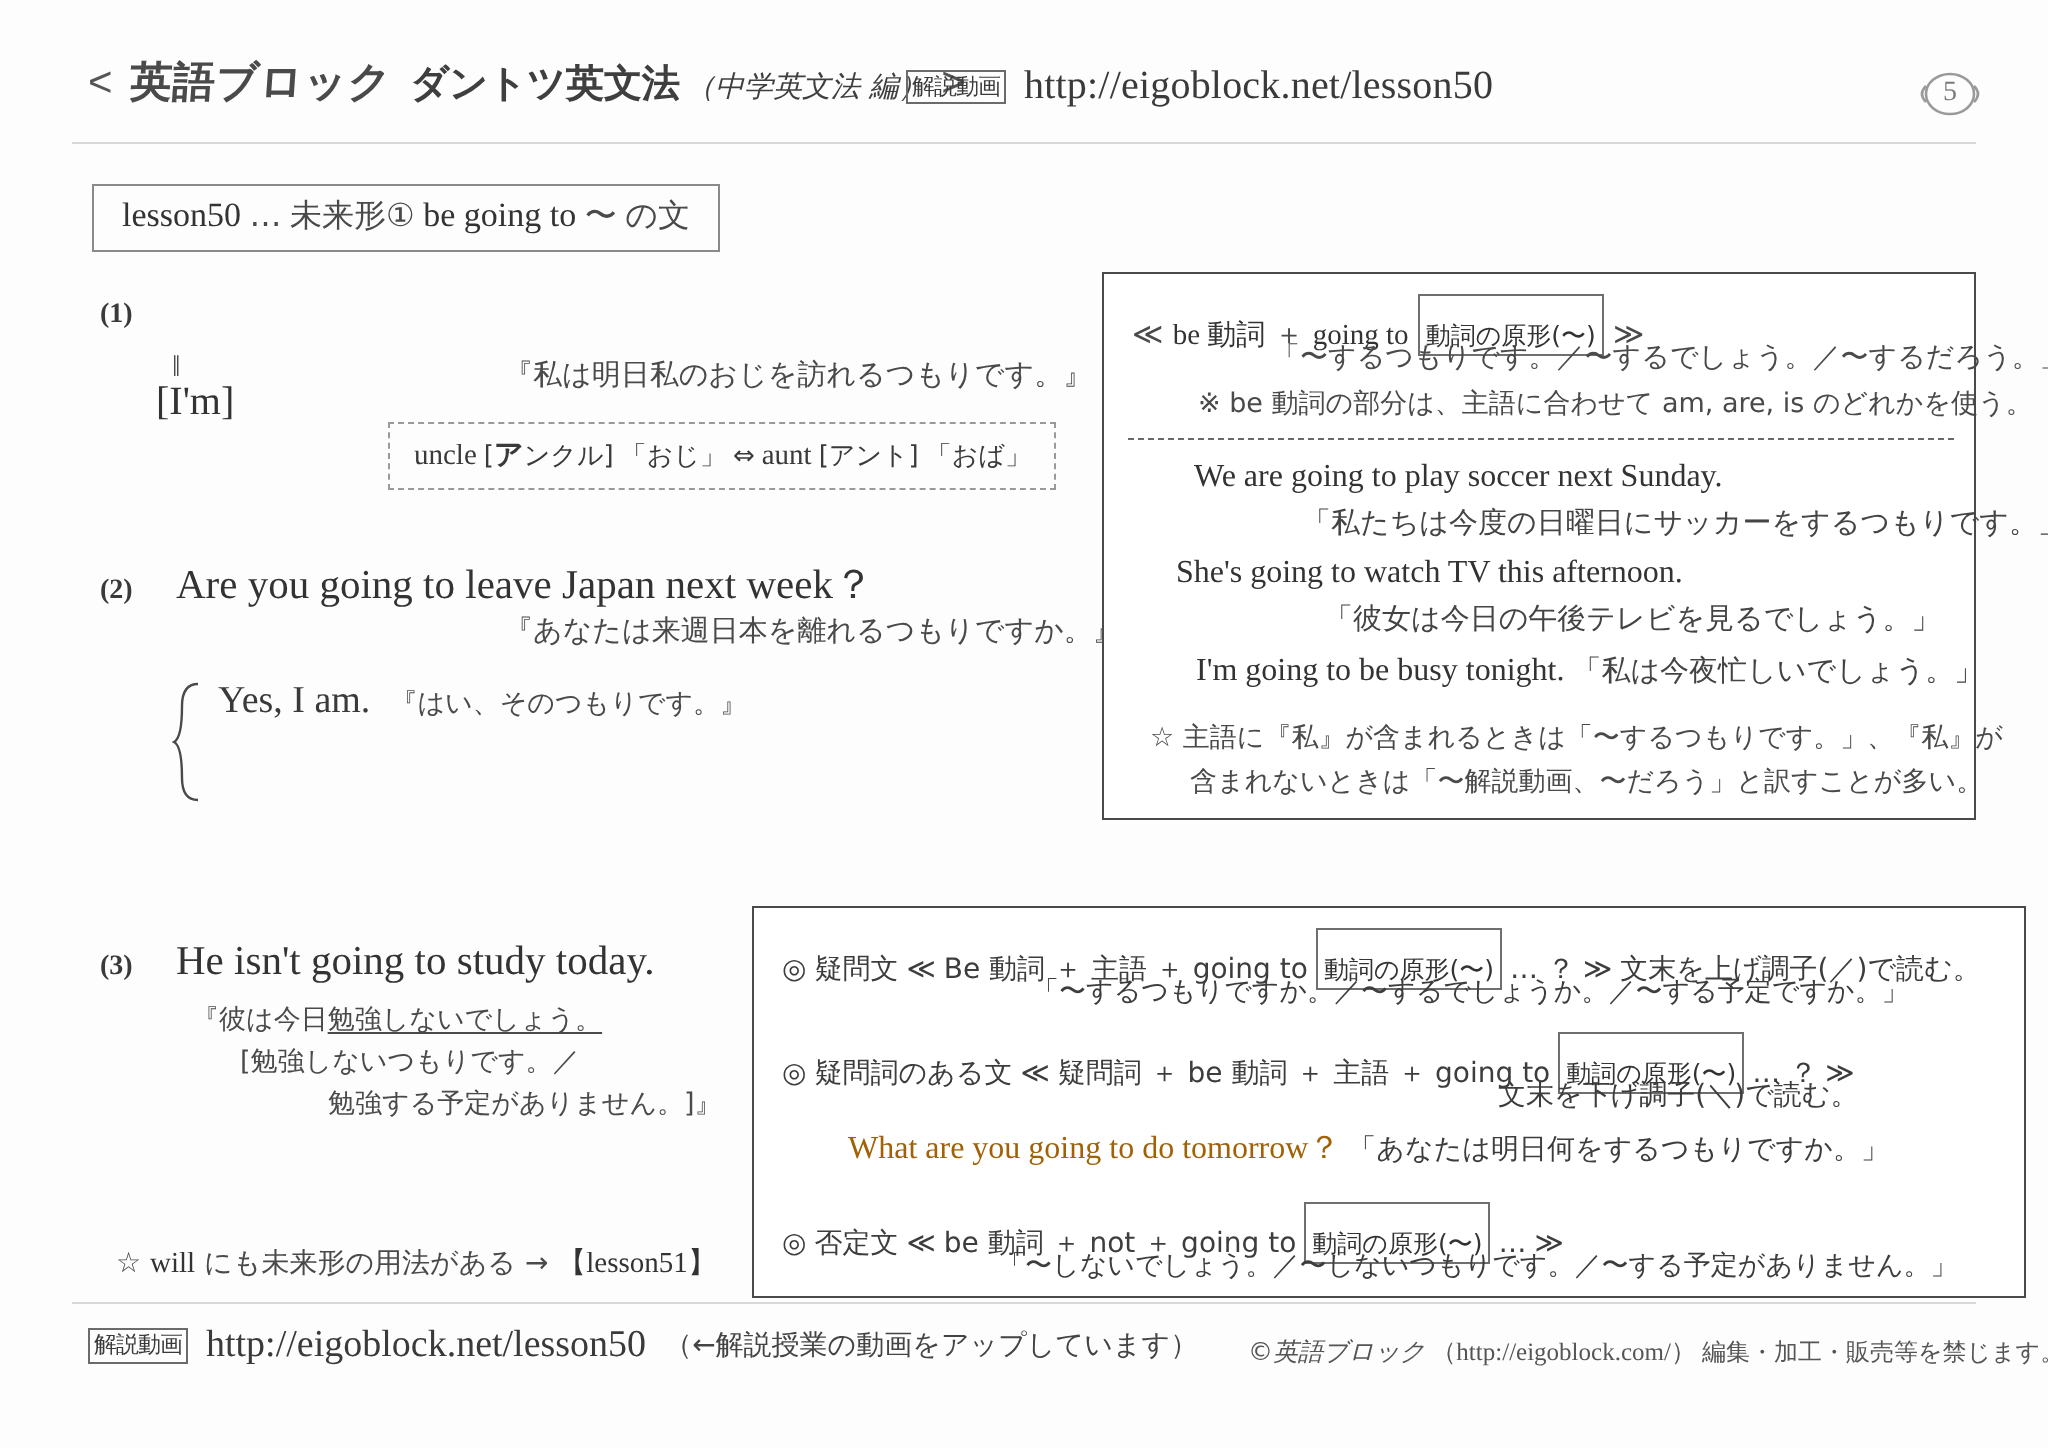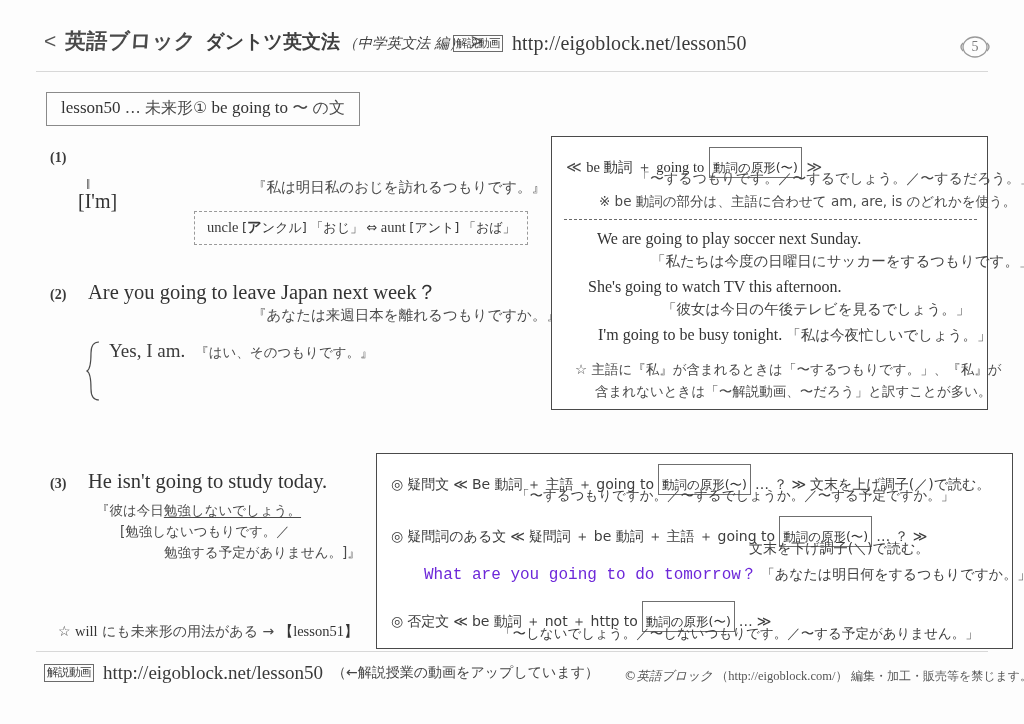--- a/index.html
+++ b/index.html
@@ -275,21 +275,21 @@
   .ex2 { left: 36px; top: 141px; }
   .ex2b { left: 110px; top: 163px; }
   .ex3 { left: 46px; top: 189px; }
   .ba-star {
     position: absolute; left: 23px; top: 222px;
     font-size: 13.5px; line-height: 1.6; white-space: nowrap;
   }
   .ba-star .ind { display: block; padding-left: 20px; }
   .bb-row { position: absolute; white-space: nowrap; }
   .bb-row .j { font-family: "DejaVu Sans", sans-serif; font-size: 14px; color: #3d3d3d; }
-  .bb-row .e { font-family: Liberation Mono, monospace; font-size: 14.5px; color: #6d28d9; }
+  .bb-row .e { font-family: Liberation Serif, serif; font-size: 14.5px; color: #a16207; }
   .bb1 { left: 14px; top: 10px; }
   .bb1b { left: 139px; top: 33px; font-size: 13.5px; }
   .bb2 { left: 14px; top: 62px; }
   .bb2b { left: 372px; top: 85px; }
   .bb3 { left: 47px; top: 110px; }
   .bb3 .e { font-size: 16px; }
   .bb4 { left: 14px; top: 147px; }
   .bb4b { left: 122px; top: 170px; }
   
   .footer-left {
@@ -479,21 +479,21 @@
     </div>
     <div class="bb-row bb3">
       <span class="e">What are you going to do tomorrow？</span>
       <span class="j">「あなたは明日何をするつもりですか。」</span>
     </div>
 
     <div class="bb-row bb4">
       <span class="j">◎</span>
       <span class="j">否定文</span>
       <span class="j chev">≪</span>
-      <span class="j">be 動詞 ＋ not ＋ http to</span>
+      <span class="j">be 動詞 ＋ not ＋ going to</span>
       <span class="kbox">動詞の原形(〜)</span>
       <span class="j">…</span>
       <span class="j chev">≫</span>
     </div>
     <div class="bb-row bb4b">
       <span class="j" style="font-size:13.5px">「〜しないでしょう。／〜しないつもりです。／〜する予定がありません。」</span>
     </div>
   </div>
 
   <div class="hr-bottom"></div>

